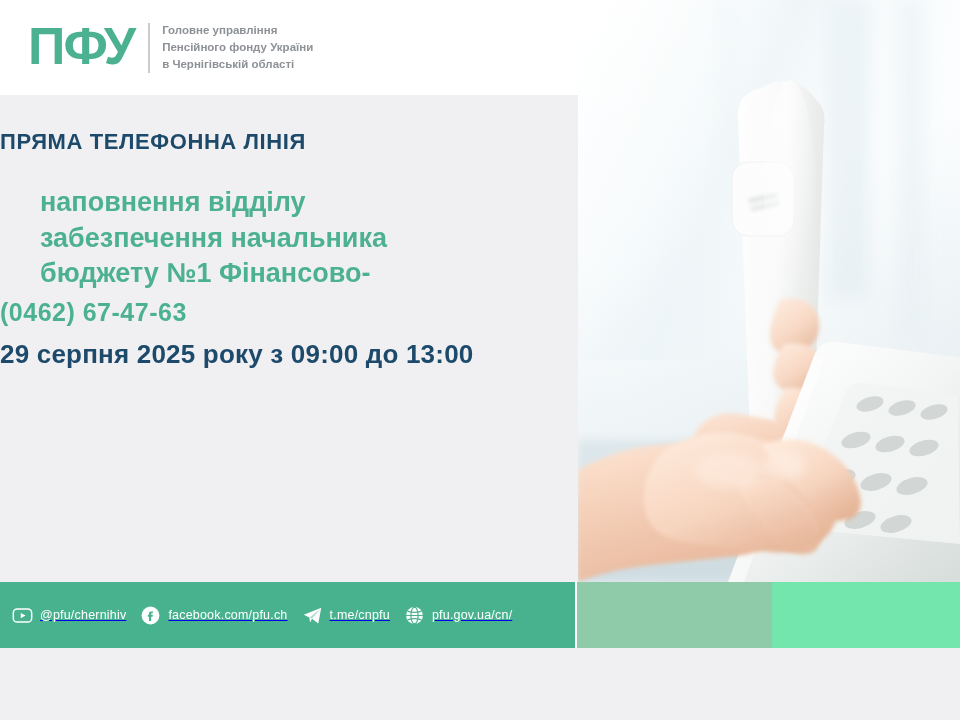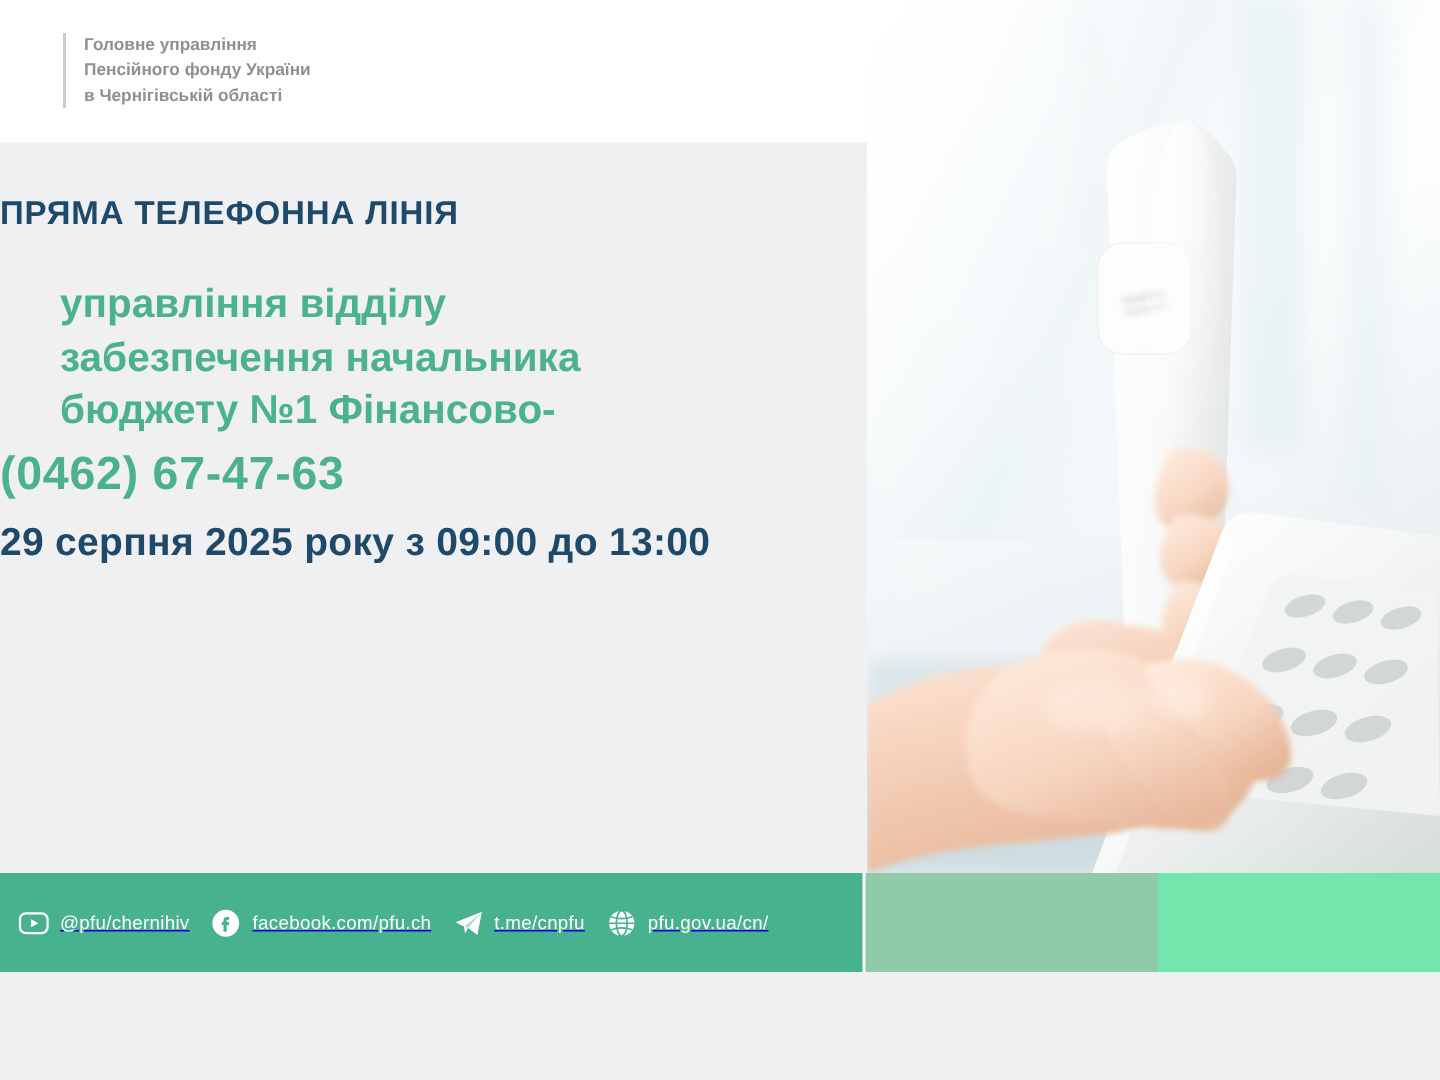--- a/index.html
+++ b/index.html
@@ -72,21 +72,21 @@
   .name-line {
     color:#4cb191;
     font-weight:bold;
     font-size:30px;
     margin-top:44px;
     letter-spacing:0.5px;
   }
   .phone-line {
     color:#4cb191;
     font-weight:bold;
-    font-size:31px;
+    font-size:25px;
     margin-top:6px;
     letter-spacing:0.5px;
   }
   .date-line {
     color:#1d4a6b;
     font-weight:bold;
     font-size:26px;
     margin-top:12px;
     letter-spacing:0.2px;
   }
@@ -131,36 +131,37 @@
 
   #bottom-white { position:absolute; left:0; top:648px; width:960px; height:72px; background:#f0f0f2; }
 </style>
 </head>
 <body>
 
 <div id="poster">
 
   <div id="header">
     <div id="logo-block">
+      <div id="logo-mark">ПФУ</div>
       <div id="logo-divider"></div>
       <div id="logo-text">
         <div>Головне управління</div>
         <div>Пенсійного фонду України</div>
         <div>в Чернігівській області</div>
       </div>
     </div>
   </div>
 
   <div id="card">
     <div id="content">
 
       <div class="title-line">ПРЯМА ТЕЛЕФОННА ЛІНІЯ</div>
 
       <div class="green-head">
-        <div>управління відділу</div>
+        <div>наповнення відділу</div>
         <div>забезпечення начальника</div>
         <div>бюджету №1 Фінансово-</div>
       </div>
 
       <div class="phone-line">(0462) 67-47-63</div>
       <div class="date-line">29 серпня 2025 року з 09:00 до 13:00</div>
 
     </div>
   </div>
 

